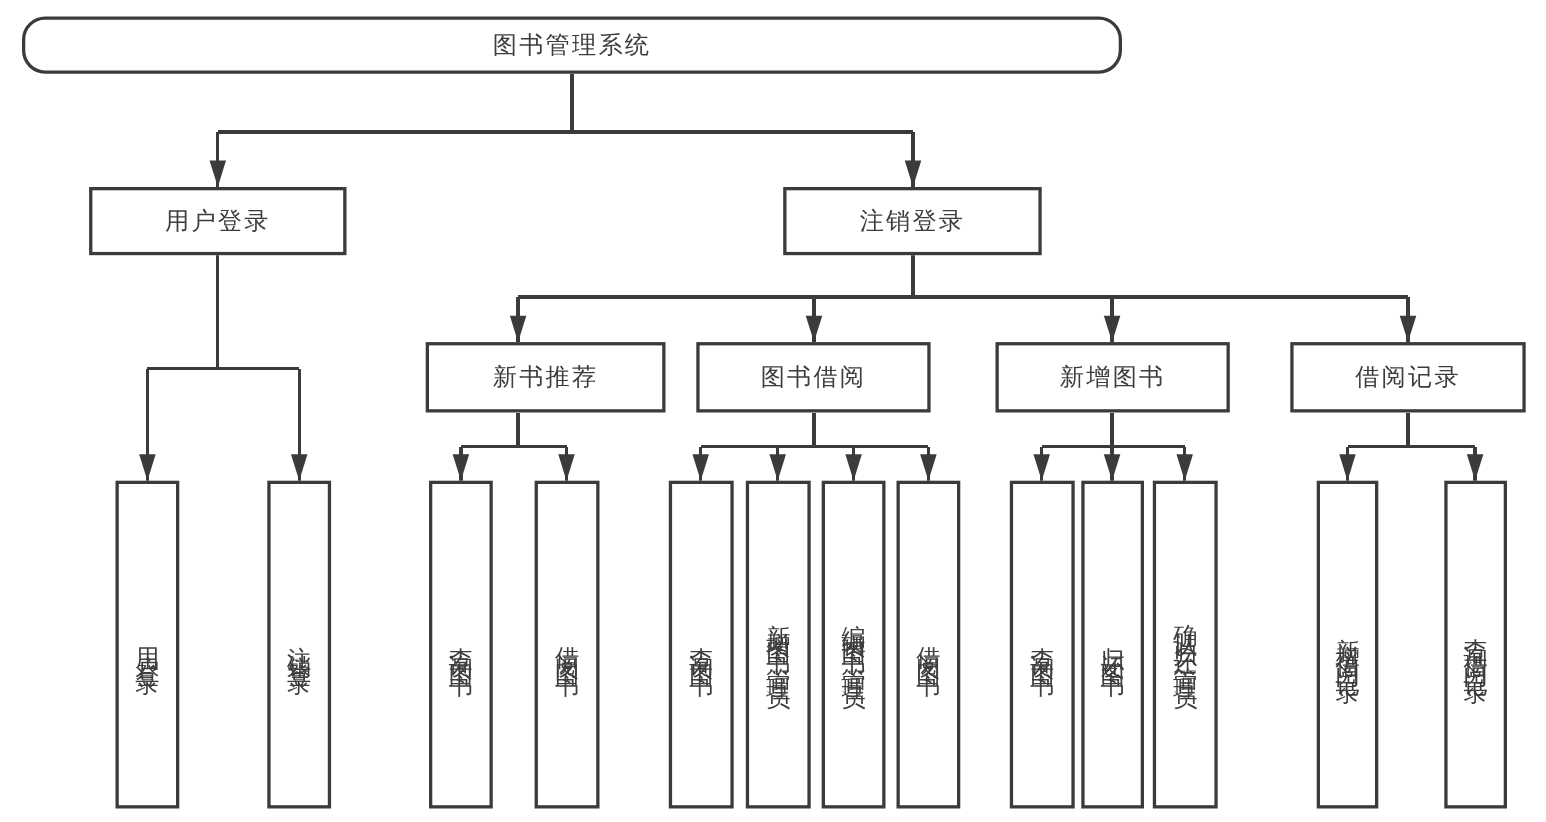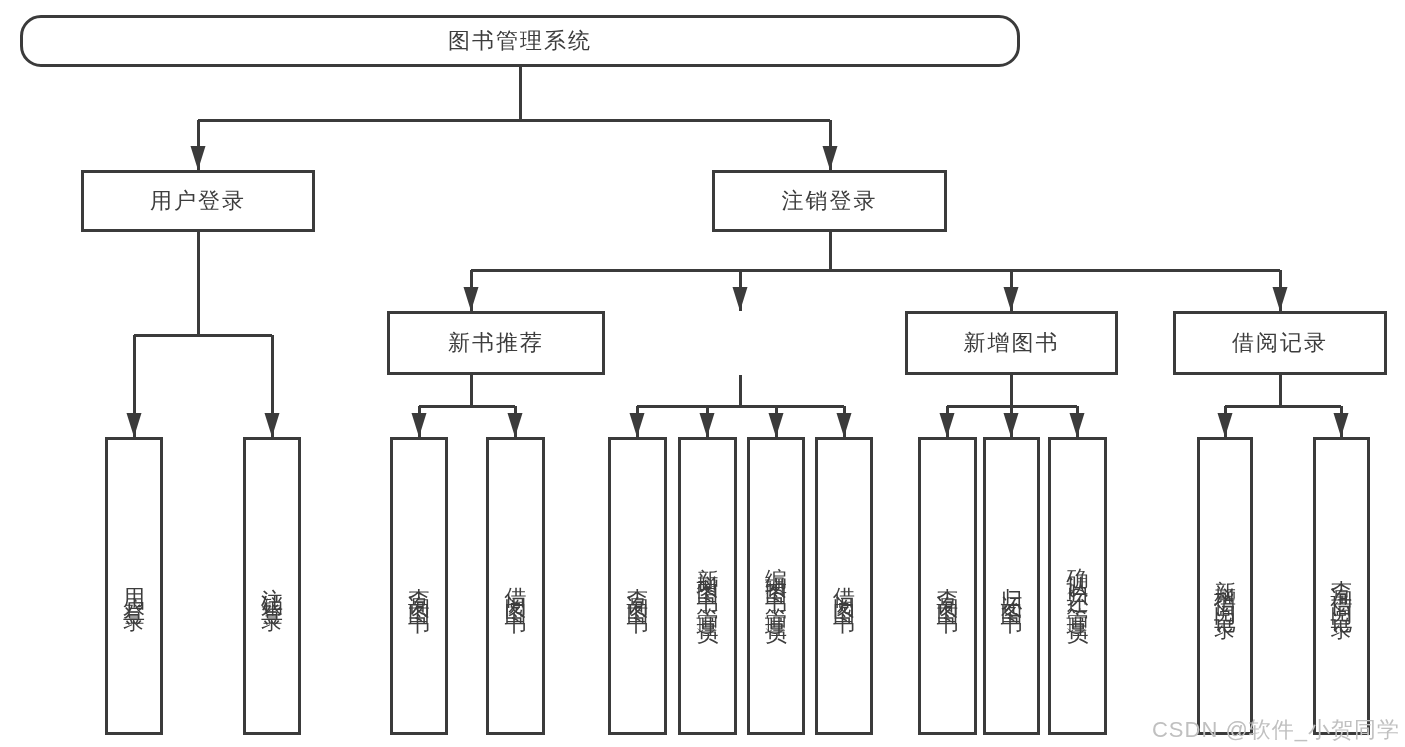--- a/index.html
+++ b/index.html
@@ -114,20 +114,23 @@
   <div class="node" style="left:81px;top:170px;width:234px;height:62px;">
     <span class="hlabel">用户登录</span>
   </div>
   <div class="node" style="left:712px;top:170px;width:235px;height:62px;">
     <span class="hlabel">注销登录</span>
   </div>
 
   <div class="node" style="left:362px;top:311px;width:218px;height:64px;margin-left:25px;">
     <span class="hlabel">新书推荐</span>
   </div>
+  <div class="node" style="left:633px;top:311px;width:213px;height:64px;">
+    <span class="hlabel">图书借阅</span>
+  </div>
   <div class="node" style="left:905px;top:311px;width:213px;height:64px;">
     <span class="hlabel">新增图书</span>
   </div>
   <div class="node" style="left:1173px;top:311px;width:214px;height:64px;">
     <span class="hlabel">借阅记录</span>
   </div>
 
   <div class="node" style="left:105px;top:437px;width:58px;height:298px;">
     <span class="vlabel">用户登录</span>
   </div>
@@ -165,15 +168,14 @@
     <span class="vlabel">确认归还（管理员）</span>
   </div>
 
   <div class="node" style="left:1197px;top:437px;width:56px;height:298px;">
     <span class="vlabel">新增借阅记录</span>
   </div>
   <div class="node" style="left:1313px;top:437px;width:57px;height:298px;">
     <span class="vlabel">查询借阅记录</span>
   </div>
 
-  <div class="watermark">CSDN @软件_小贺同学</div>
 
 </div>
 
 </body></html>

